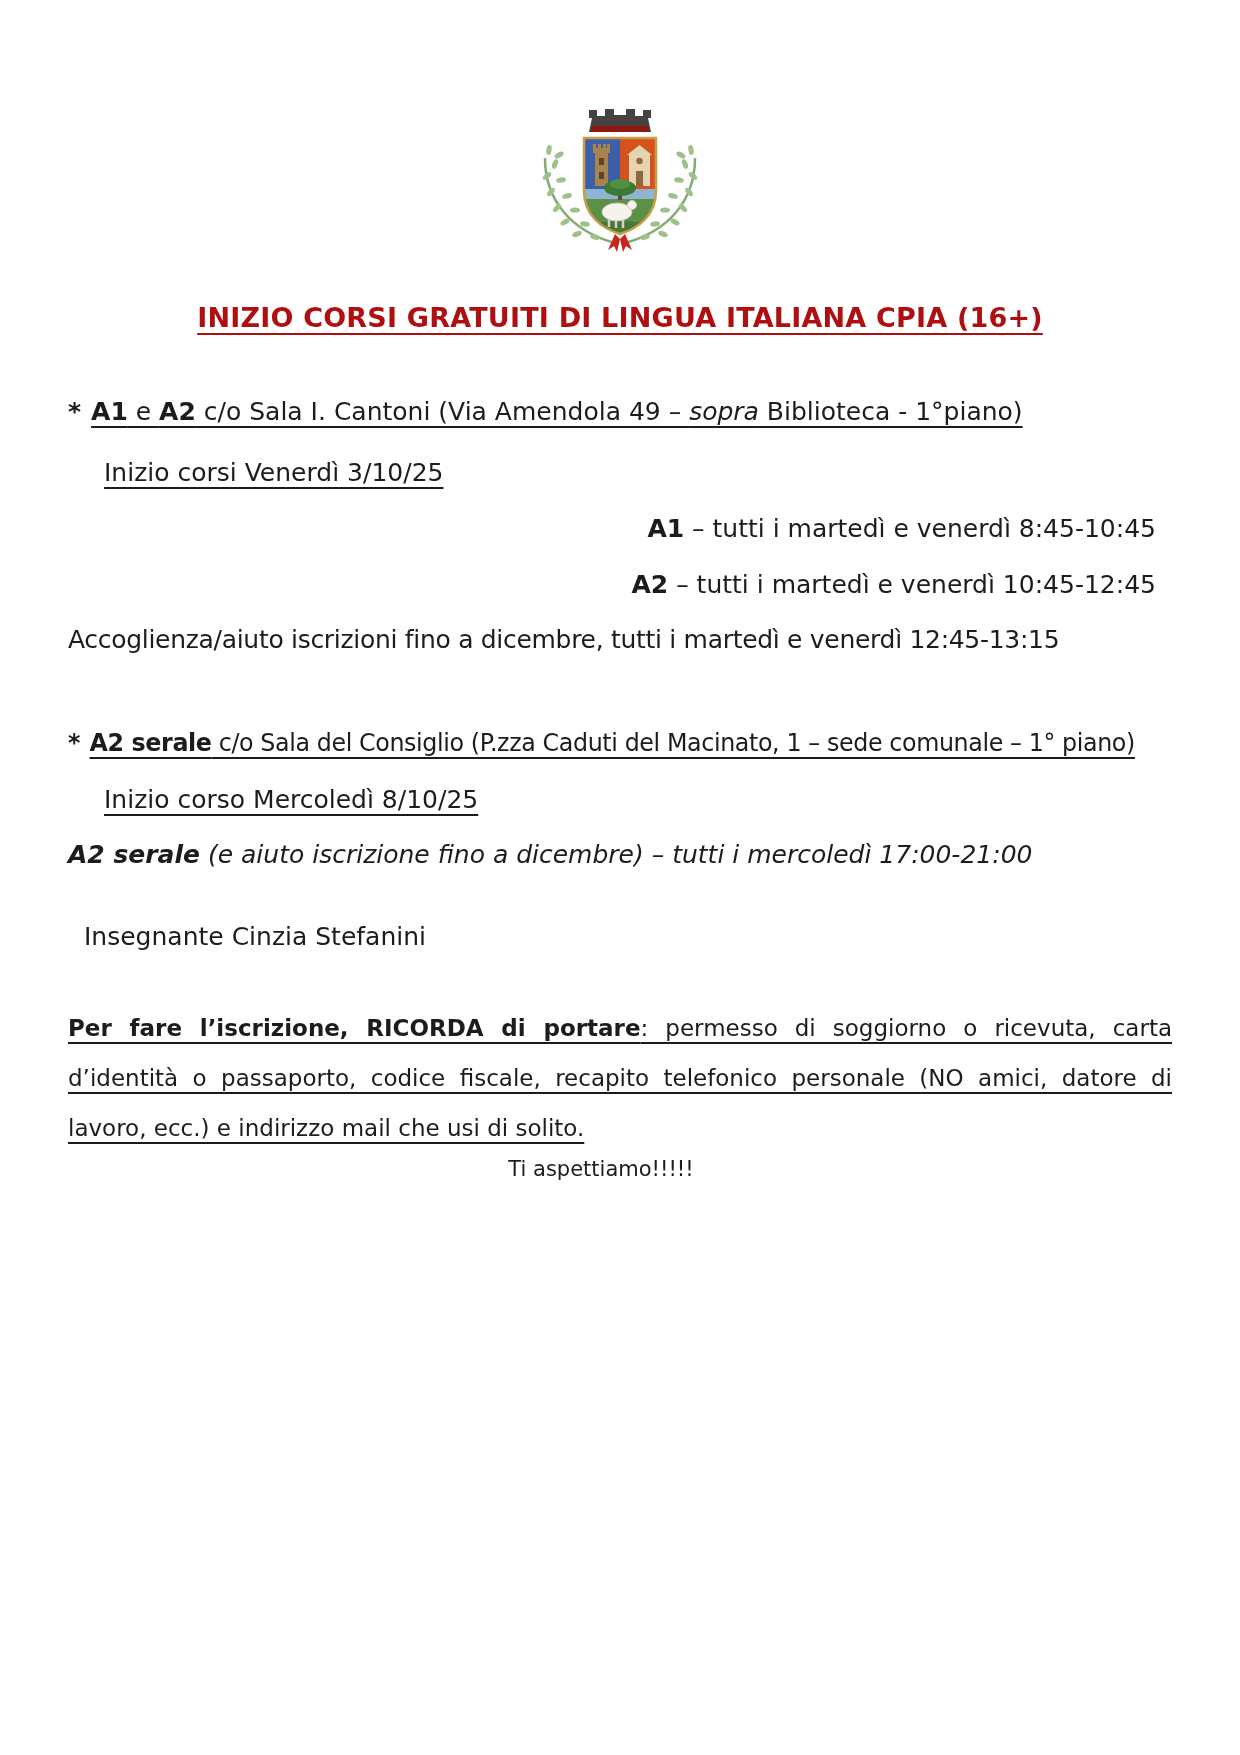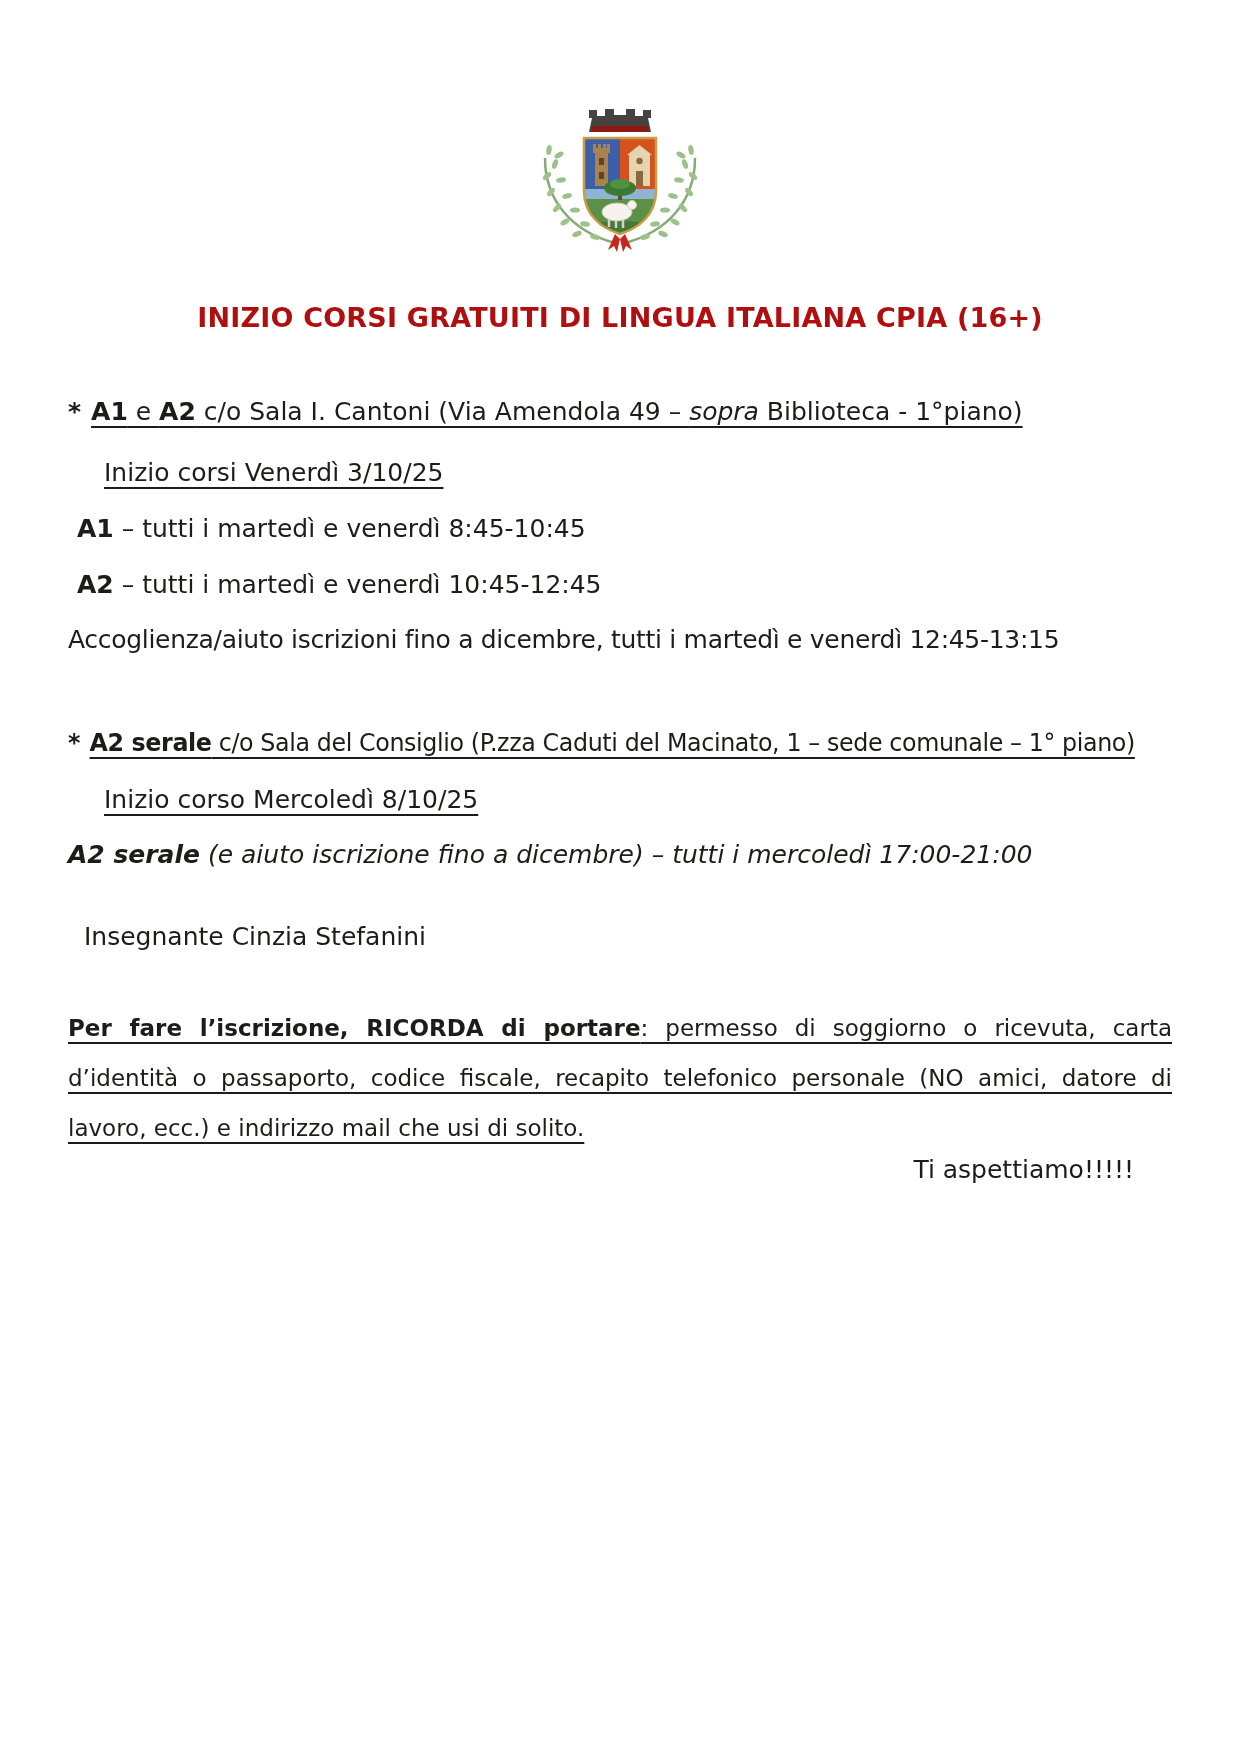--- a/index.html
+++ b/index.html
@@ -7,41 +7,41 @@
     position:relative;
     width:1240px; height:1755px;
     background:#ffffff;
     font-family:"DejaVu Sans", sans-serif;
     color:#1c1c1a;
     overflow:hidden;
   }
   .crest { display:block; margin:92px auto 0; width:230px; height:160px; }
   .title { margin:50px 0 0; text-align:center; font-size:27px; font-weight:bold;
            color:#b00f10; letter-spacing:0.2px; }
-  .title .u { text-underline-offset:6px; text-decoration-thickness:2px;text-align:right; }
+  .title .u { text-decoration:underline; text-underline-offset:6px; text-decoration-thickness:2px;text-align:right; }
   .content { padding:0 68px; }
   .line { font-size:25px; line-height:33px; white-space:nowrap; }
   .u2 { text-decoration:underline; text-underline-offset:6px; text-decoration-thickness:2px; }
   .bullet { font-weight:bold; margin-right:10px; }
   b { font-weight:bold; }
   i { font-style:italic; }
   .l-heading  { margin:62px 0 0; }
   .l-start    { margin:28px 0 16px; padding-left:36px; }
-  .l-row      { margin:23px 9px 0; }
+  .l-row      { margin:23px 16px 0;text-align:right; }
   .l-note     { margin:22px 0 12px; letter-spacing:-0.3px; }
   .l-heading2 { margin:70px 0 0; letter-spacing:-0.4px; transform:scaleX(0.95); transform-origin:left center; }
   .l-start2   { margin:24px 0 0; padding-left:36px; }
   .l-row3     { margin:22px 0 0;font-style:italic; }
   .l-teacher  { margin:49px 16px 0; }
   .para {
     margin:50px 0 0; font-size:23px; line-height:50px; text-align:justify;
     text-decoration:underline; text-underline-offset:6px; text-decoration-thickness:2px;
     white-space:normal;
   }
-  .closing { margin:0; font-size:25px; line-height:33px; text-align:right; padding-right:38px; }
+  .closing { margin:0; font-size:21px; line-height:33px; text-align:center; padding-right:38px; }
 </style>
 </head>
 <body>
 
 <div class="page">
 
   <svg class="crest" viewBox="0 0 230 160" xmlns="http://www.w3.org/2000/svg">
 
     <g fill="#9dc289">
       <path d="M110 151 C66 139 40 108 40 66" fill="none" stroke="#86ab72" stroke-width="2.5"></path>

